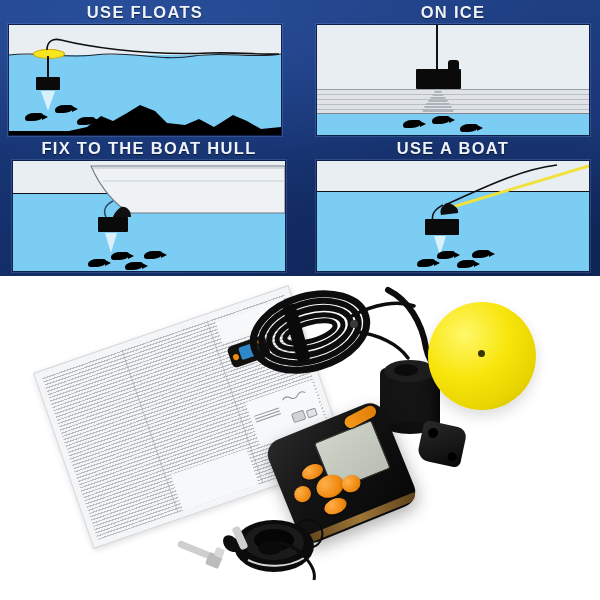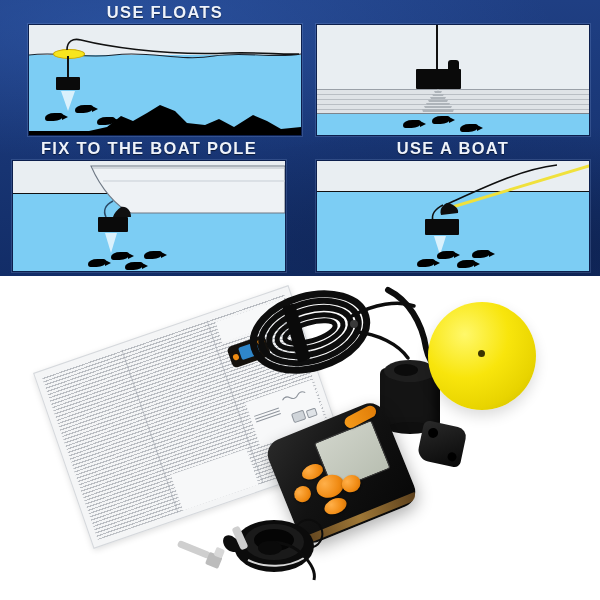--- a/index.html
+++ b/index.html
@@ -84,21 +84,21 @@
   .sr-only{position:absolute;width:1px;height:1px;overflow:hidden;clip:rect(0 0 0 0);}
 </style>
 </head>
 <body>
 
 <div id="root">
 
   <div class="banner">
     <div class="banner-sheen"></div>
 
-    <div class="panel" style="left:24px;top:2px;width:282px;height:134px;">
+    <div class="panel" style="left:4px;top:2px;width:282px;height:134px;">
       <div class="panel-title">USE FLOATS</div>
       <div class="scene" style="width:272px;height:110px;left:4px;">
         <div class="sky" style="height:30px;"></div>
         <div class="water" style="top:30px;bottom:0;"></div>
 
         <svg width="272" height="110" style="position:absolute;left:0;top:0;">
           <path d="M0,30 C30,26 55,34 85,30 C120,25 150,37 185,31 C215,26 245,34 272,29" fill="none" stroke="#16222e" stroke-width="1.1"></path>
         </svg>
 
         <div class="floatdisc" style="left:24px;top:24px;width:30px;height:8px;border-radius:50%;"></div>
@@ -113,20 +113,21 @@
         <div class="fish" style="left:46px;top:80px;width:18px;height:8px;"></div>
         <div class="fish" style="left:68px;top:92px;width:18px;height:8px;"></div>
 
         <svg class="terrain" viewBox="0 0 272 34" preserveAspectRatio="none">
           <path d="M0,34 L0,30 L60,30 L78,26 L92,15 L104,20 L118,12 L131,4 L146,10 L158,22 L176,24 L190,18 L205,26 L224,14 L238,20 L252,28 L272,26 L272,34 Z" fill="#000"></path>
         </svg>
       </div>
     </div>
 
     <div class="panel" style="left:312px;top:2px;width:282px;height:134px;">
+      <div class="panel-title">ON ICE</div>
       <div class="scene" style="width:272px;height:110px;left:4px;background:#e9eef2;">
         <div class="sky" style="height:64px;"></div>
         <div style="position:absolute;left:0;top:64px;width:100%;height:24px;background:#dfe3e7;"></div>
         <div class="icebar" style="top:64px;background:#9aa0a8;"></div>
         <div class="icebar" style="top:69px;"></div>
         <div class="icebar" style="top:74px;"></div>
         <div class="icebar" style="top:79px;"></div>
         <div class="icebar" style="top:84px;"></div>
         <div class="icebar" style="top:88px;background:#7d848c;"></div>
         <div class="water" style="top:89px;bottom:0;"></div>
@@ -147,21 +148,21 @@
           </g>
         </svg>
 
         <div class="fish" style="left:86px;top:95px;width:18px;height:8px;"></div>
         <div class="fish" style="left:115px;top:91px;width:18px;height:8px;"></div>
         <div class="fish" style="left:143px;top:99px;width:18px;height:8px;"></div>
       </div>
     </div>
 
     <div class="panel" style="left:8px;top:138px;width:282px;height:134px;">
-      <div class="panel-title">FIX TO THE BOAT POLE</div>
+      <div class="panel-title">FIX TO THE BOAT HULL</div>
       <div class="scene" style="width:272px;height:110px;left:4px;">
         <div class="sky" style="height:32px;"></div>
         <div class="water" style="top:32px;bottom:0;"></div>
         <div class="waterline" style="top:32px;"></div>
 
         <svg width="272" height="110" style="position:absolute;left:0;top:0;">
           <path d="M78,5 L272,5 L272,52 L118,52 C104,46 88,28 78,5 Z" fill="#eef2f5" stroke="#6e7884" stroke-width="1.1"></path>
           <line x1="80" y1="7" x2="272" y2="7" stroke="#b9c0c8" stroke-width="1"></line>
           <line x1="90" y1="20" x2="272" y2="20" stroke="#c7ced5" stroke-width="1"></line>
         </svg>

